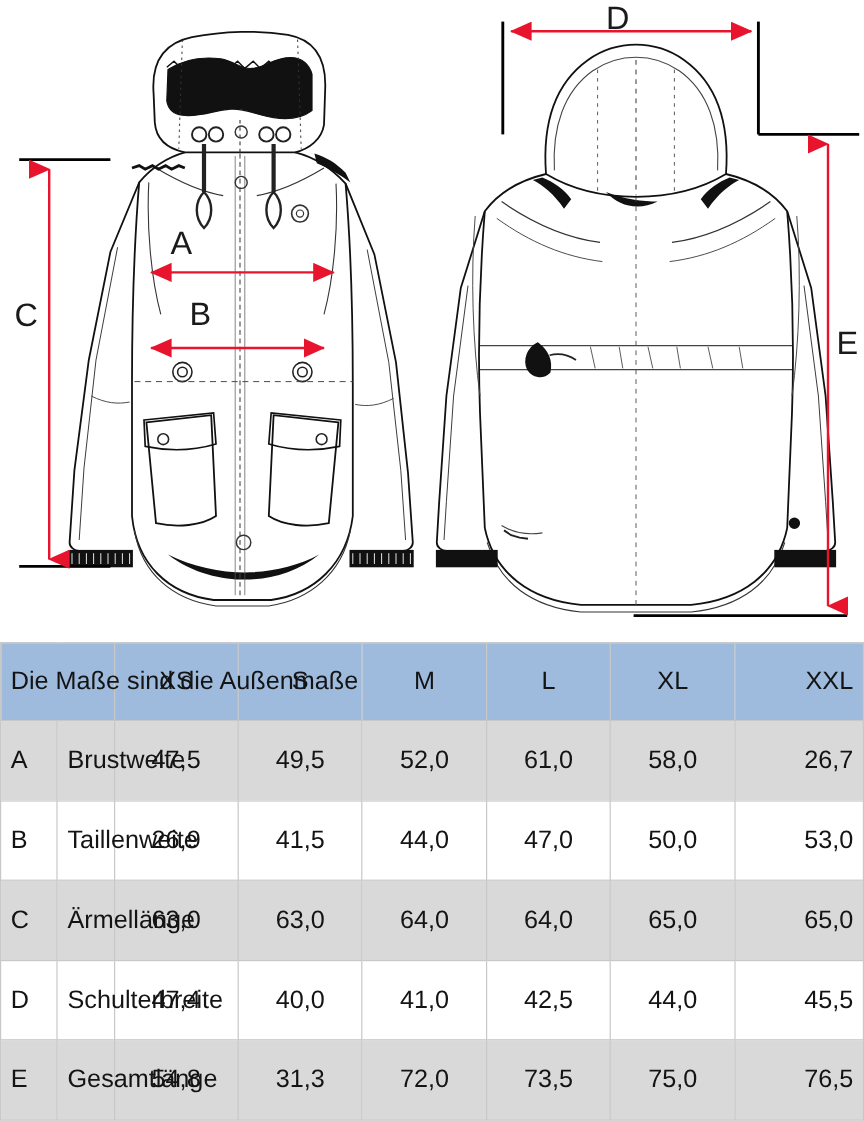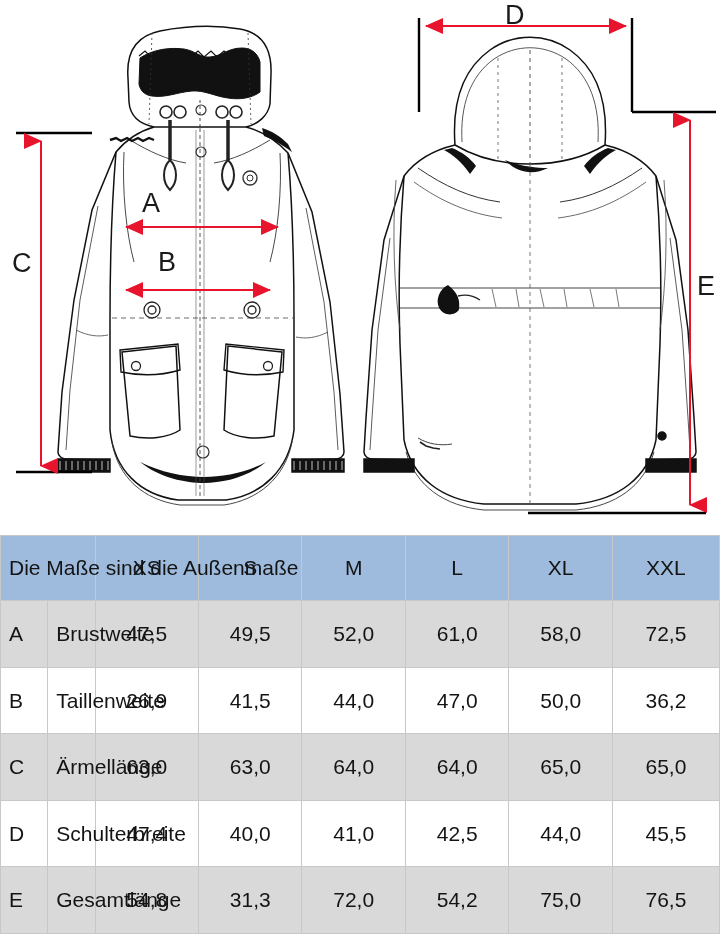--- a/index.html
+++ b/index.html
@@ -57,21 +57,21 @@
   .r-even td { background: #ffffff; height: 57px; }
   .r-foot td {
     background: #9ebbdd;
     height: 59px;
     border-color: #8fb0d6;
     font-size: 21.5px;
   }
   .c-letter { width: 53px; text-align: left; padding-left: 9px; }
   .c-name   { width: 315px; text-align: left; padding-left: 12px; }
   .c-size   { width: 58px;  text-align: center; padding-left: 7px; }
-  .c-size-last { width: 60px; text-align: center; padding-left: 7px; }
+  .c-size-last { width: 60px; text-align: right; padding-left: 7px; }
 </style>
 </head>
 <body>
 
 <div id="page">
 
   <div id="illustration">
     <svg viewBox="0 0 720 535" xmlns="http://www.w3.org/2000/svg">
       <defs>
         <marker id="ar-r" markerWidth="9" markerHeight="8" refX="8.5" refY="4" orient="auto">
@@ -275,32 +275,32 @@
       </tr>
 
       <tr class="r-odd">
         <td class="c-letter">A</td>
         <td class="c-name">Brustweite</td>
         <td class="c-size">47,5</td>
         <td class="c-size">49,5</td>
         <td class="c-size">52,0</td>
         <td class="c-size">61,0</td>
         <td class="c-size">58,0</td>
-        <td class="c-size-last">72,5</td>
+        <td class="c-size-last">26,7</td>
       </tr>
 
       <tr class="r-even">
         <td class="c-letter">B</td>
         <td class="c-name">Taillenweite</td>
         <td class="c-size">26,9</td>
         <td class="c-size">41,5</td>
         <td class="c-size">44,0</td>
         <td class="c-size">47,0</td>
         <td class="c-size">50,0</td>
-        <td class="c-size-last">36,2</td>
+        <td class="c-size-last">53,0</td>
       </tr>
 
       <tr class="r-odd">
         <td class="c-letter">C</td>
         <td class="c-name">Ärmellänge</td>
         <td class="c-size">63,0</td>
         <td class="c-size">63,0</td>
         <td class="c-size">64,0</td>
         <td class="c-size">64,0</td>
         <td class="c-size">65,0</td>
@@ -317,21 +317,21 @@
         <td class="c-size">44,0</td>
         <td class="c-size-last">45,5</td>
       </tr>
 
       <tr class="r-odd">
         <td class="c-letter">E</td>
         <td class="c-name">Gesamtlänge</td>
         <td class="c-size">54,8</td>
         <td class="c-size">31,3</td>
         <td class="c-size">72,0</td>
-        <td class="c-size">54,2</td>
+        <td class="c-size">73,5</td>
         <td class="c-size">75,0</td>
         <td class="c-size-last">76,5</td>
       </tr>
 
     </tbody>
   </table>
 
 </div>
 
 </body></html>

